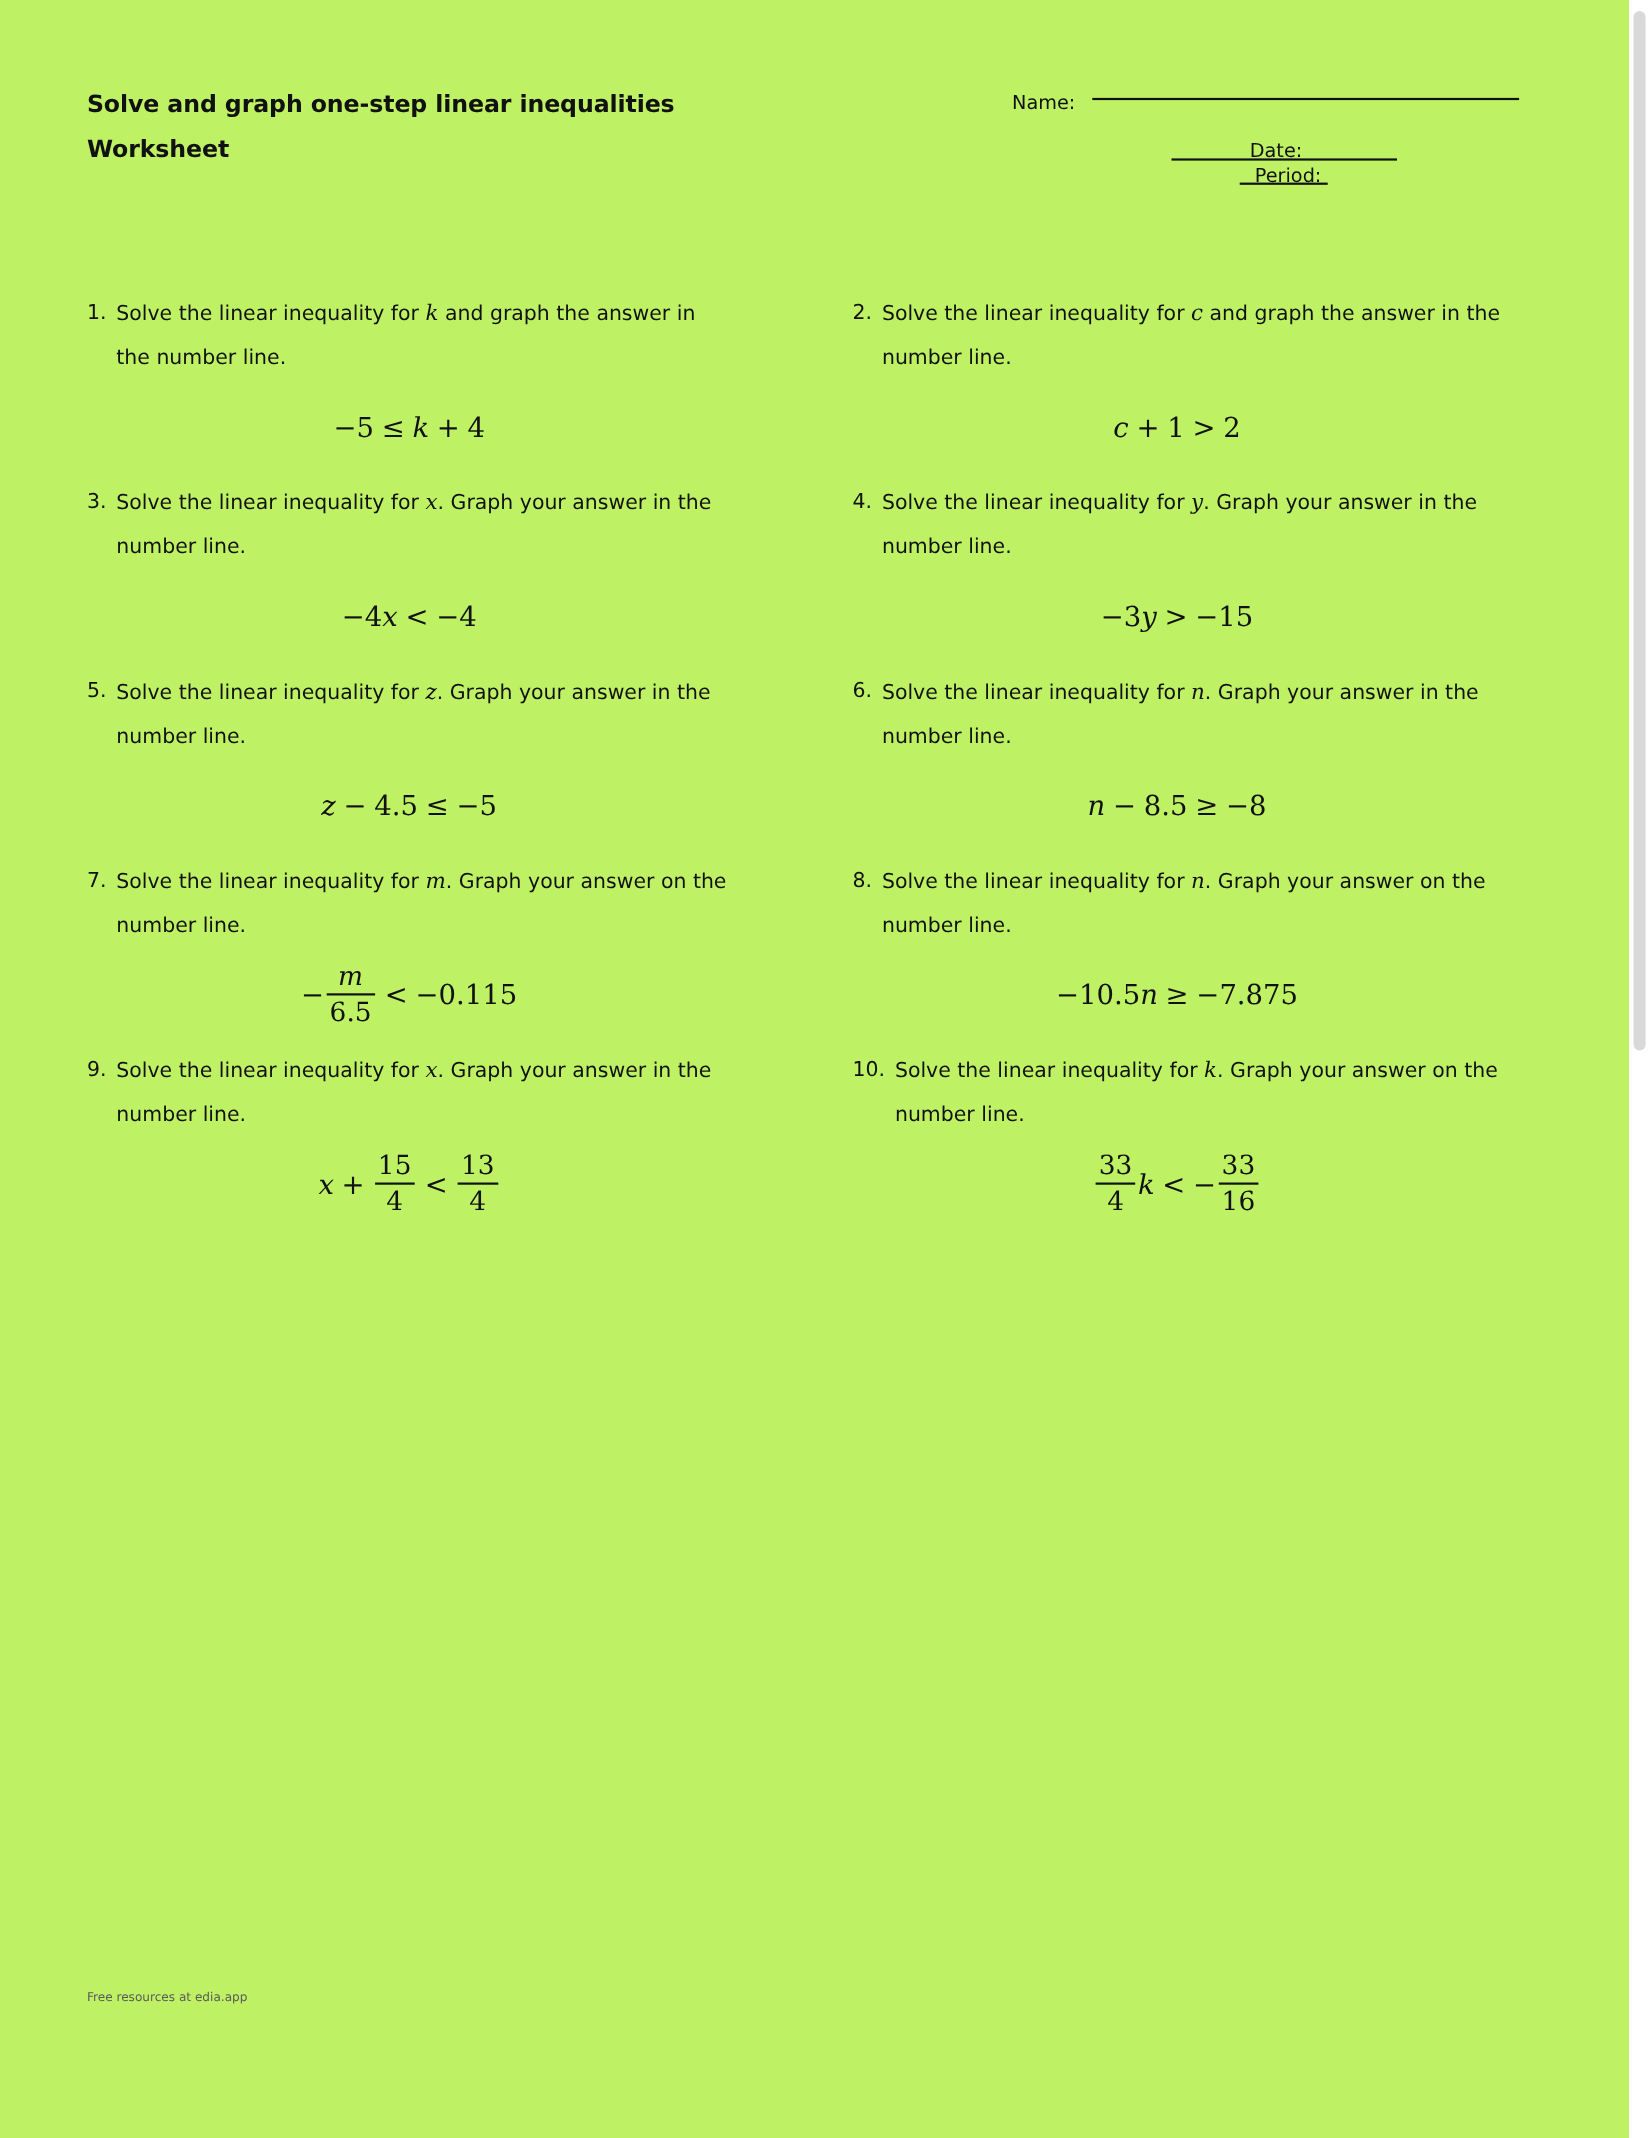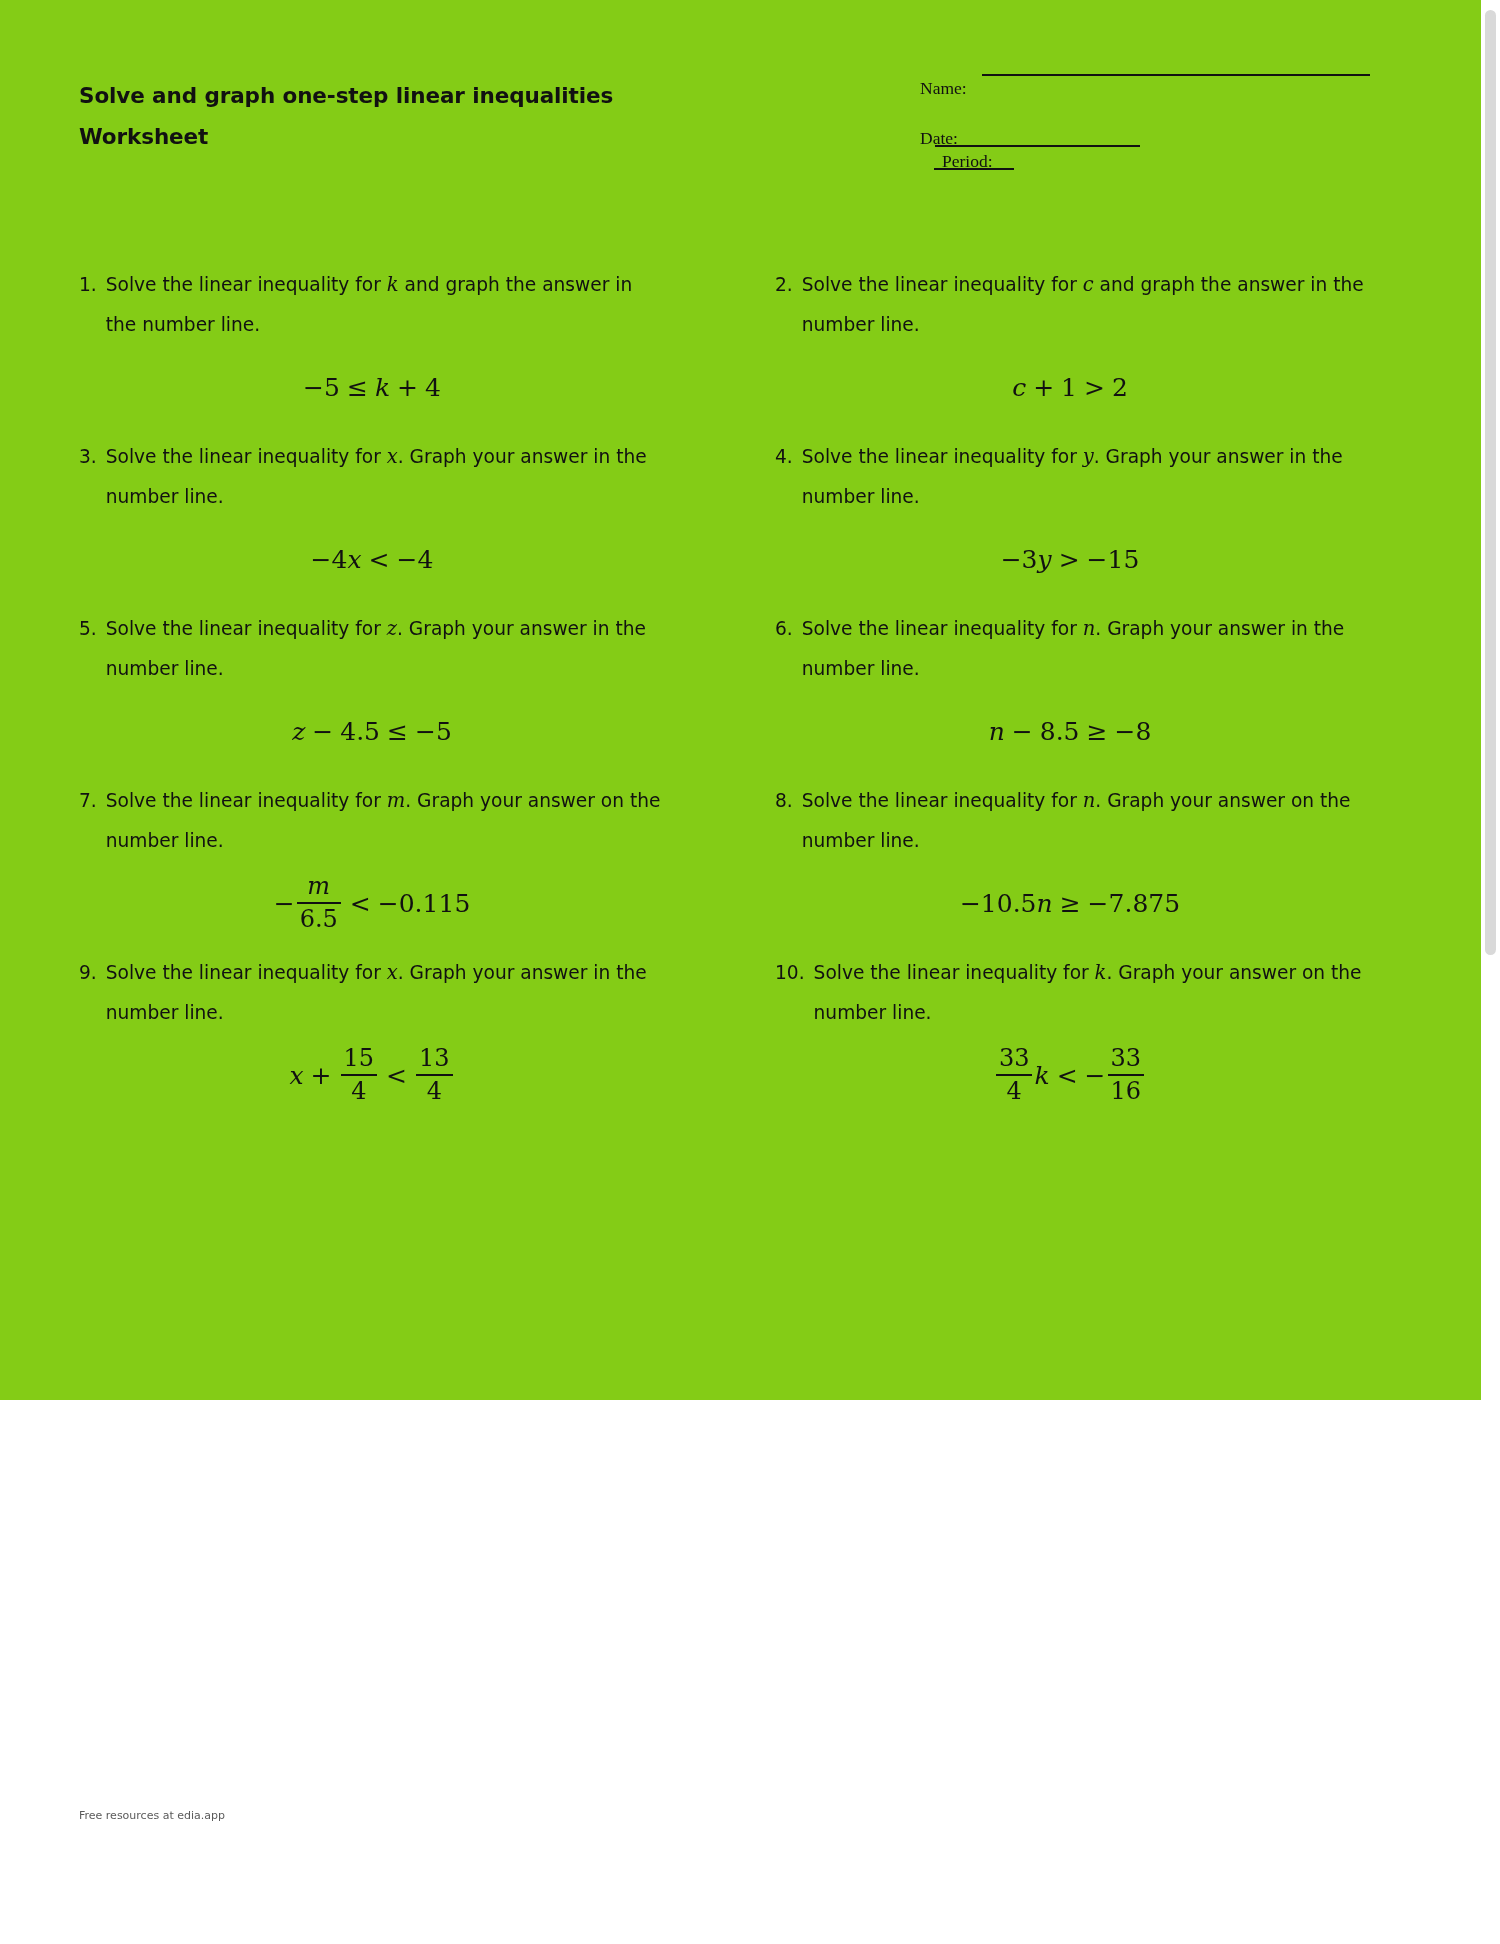--- a/index.html
+++ b/index.html
@@ -13,22 +13,22 @@
     position: relative;
     font-family: "DejaVu Sans", "Liberation Sans", sans-serif;
     color: #111111;
     overflow: hidden;
   }
 
   .page {
     position: absolute;
     left: 0; top: 0;
     width: 1481px;
-    height: 1400px;
-    background: #84cc16;
+    height: 1944px;
+    background: #bef264;
     box-sizing: border-box;
     padding: 0;
   }
 
   
   .scrollbar-track {
     position: absolute;
     right: 0;
     top: 0;
     width: 19px;
@@ -68,24 +68,23 @@
   .fields {
     position: absolute;
     left: 920px;
     top: 78px;
     width: 480px;
     font-size: 17.5px;
     color: #111;
   }
   .field-row {
     display: flex;
-    align-items: flex-start;
+    align-items: center;
     height: 31px;
     white-space: nowrap;
-    font-family: Liberation Serif, serif;
   }
   .field-row.second { margin-top: 19px; flex-direction: column; }
   .field-label { font-size: 17.5px; }
   .rule {
     display: inline-block;
     border-bottom: 2px solid #111;
     height: 0;
     position: relative;
     top: -4px;
   }

